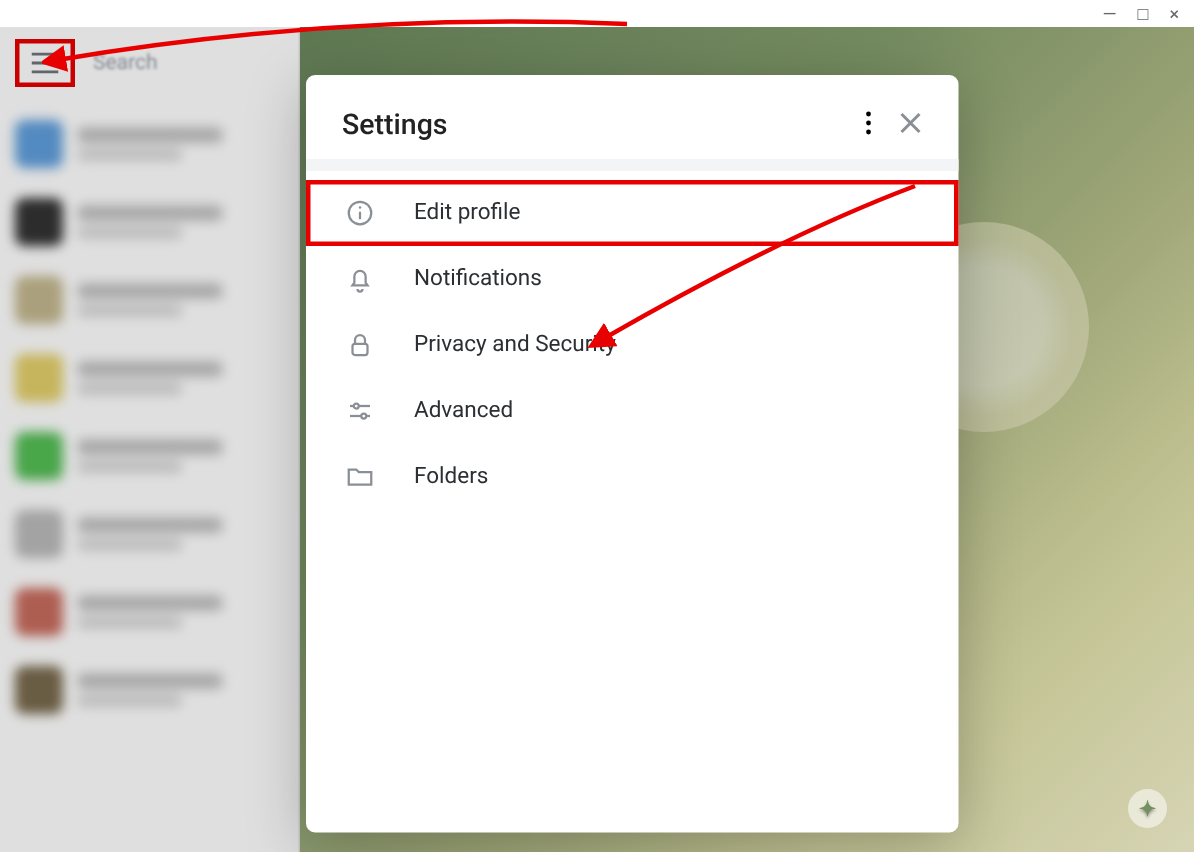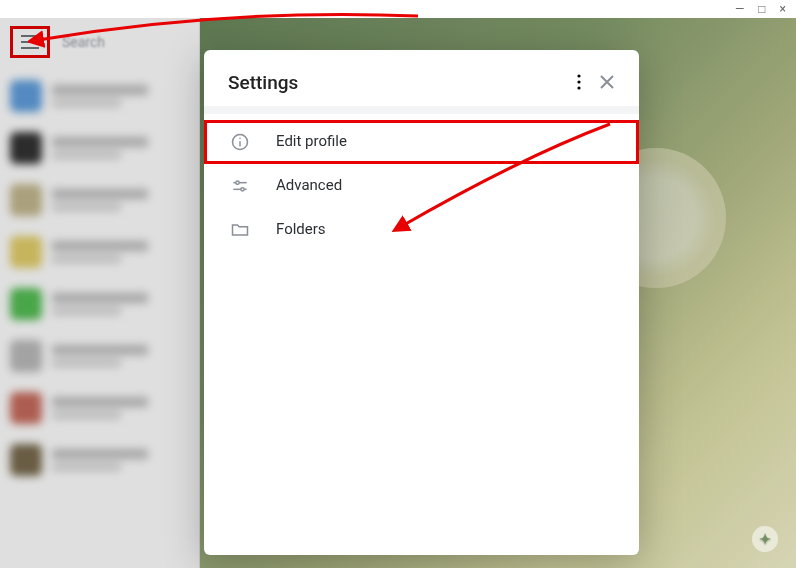--- a/index.html
+++ b/index.html
@@ -161,21 +161,38 @@
       <span class="ico">
           <svg width="20" height="20" viewBox="0 0 24 24" fill="none" stroke="currentColor" stroke-width="1.8">
             <circle cx="12" cy="12" r="9"></circle>
             <line x1="12" y1="11" x2="12" y2="17"></line>
             <circle cx="12" cy="7.5" r="1" fill="currentColor" stroke="none"></circle>
           </svg>
         </span>
       <span>Edit profile</span>
     </div>
 
-
+    <div class="item">
+      <span class="ico">
+          <svg width="20" height="20" viewBox="0 0 24 24" fill="none" stroke="currentColor" stroke-width="1.8">
+            <path d="M6 17h12l-1.5-2V10a4.5 4.5 0 10-9 0v5L6 17zM10 20a2 2 0 004 0"></path>
+          </svg>
+        </span>
+      <span>Notifications</span>
+    </div>
+
+    <div class="item">
+      <span class="ico">
+          <svg width="20" height="20" viewBox="0 0 24 24" fill="none" stroke="currentColor" stroke-width="1.8">
+            <rect x="6" y="11" width="12" height="9" rx="2"></rect>
+            <path d="M8 11V8a4 4 0 018 0v3"></path>
+          </svg>
+        </span>
+      <span>Privacy and Security</span>
+    </div>
 
 
     <div class="item">
       <span class="ico">
           <svg width="20" height="20" viewBox="0 0 24 24" fill="none" stroke="currentColor" stroke-width="1.8">
             <line x1="4" y1="8" x2="20" y2="8"></line>
             <circle cx="9" cy="8" r="2" fill="#fff"></circle>
             <line x1="4" y1="16" x2="20" y2="16"></line>
             <circle cx="15" cy="16" r="2" fill="#fff"></circle>
           </svg>

